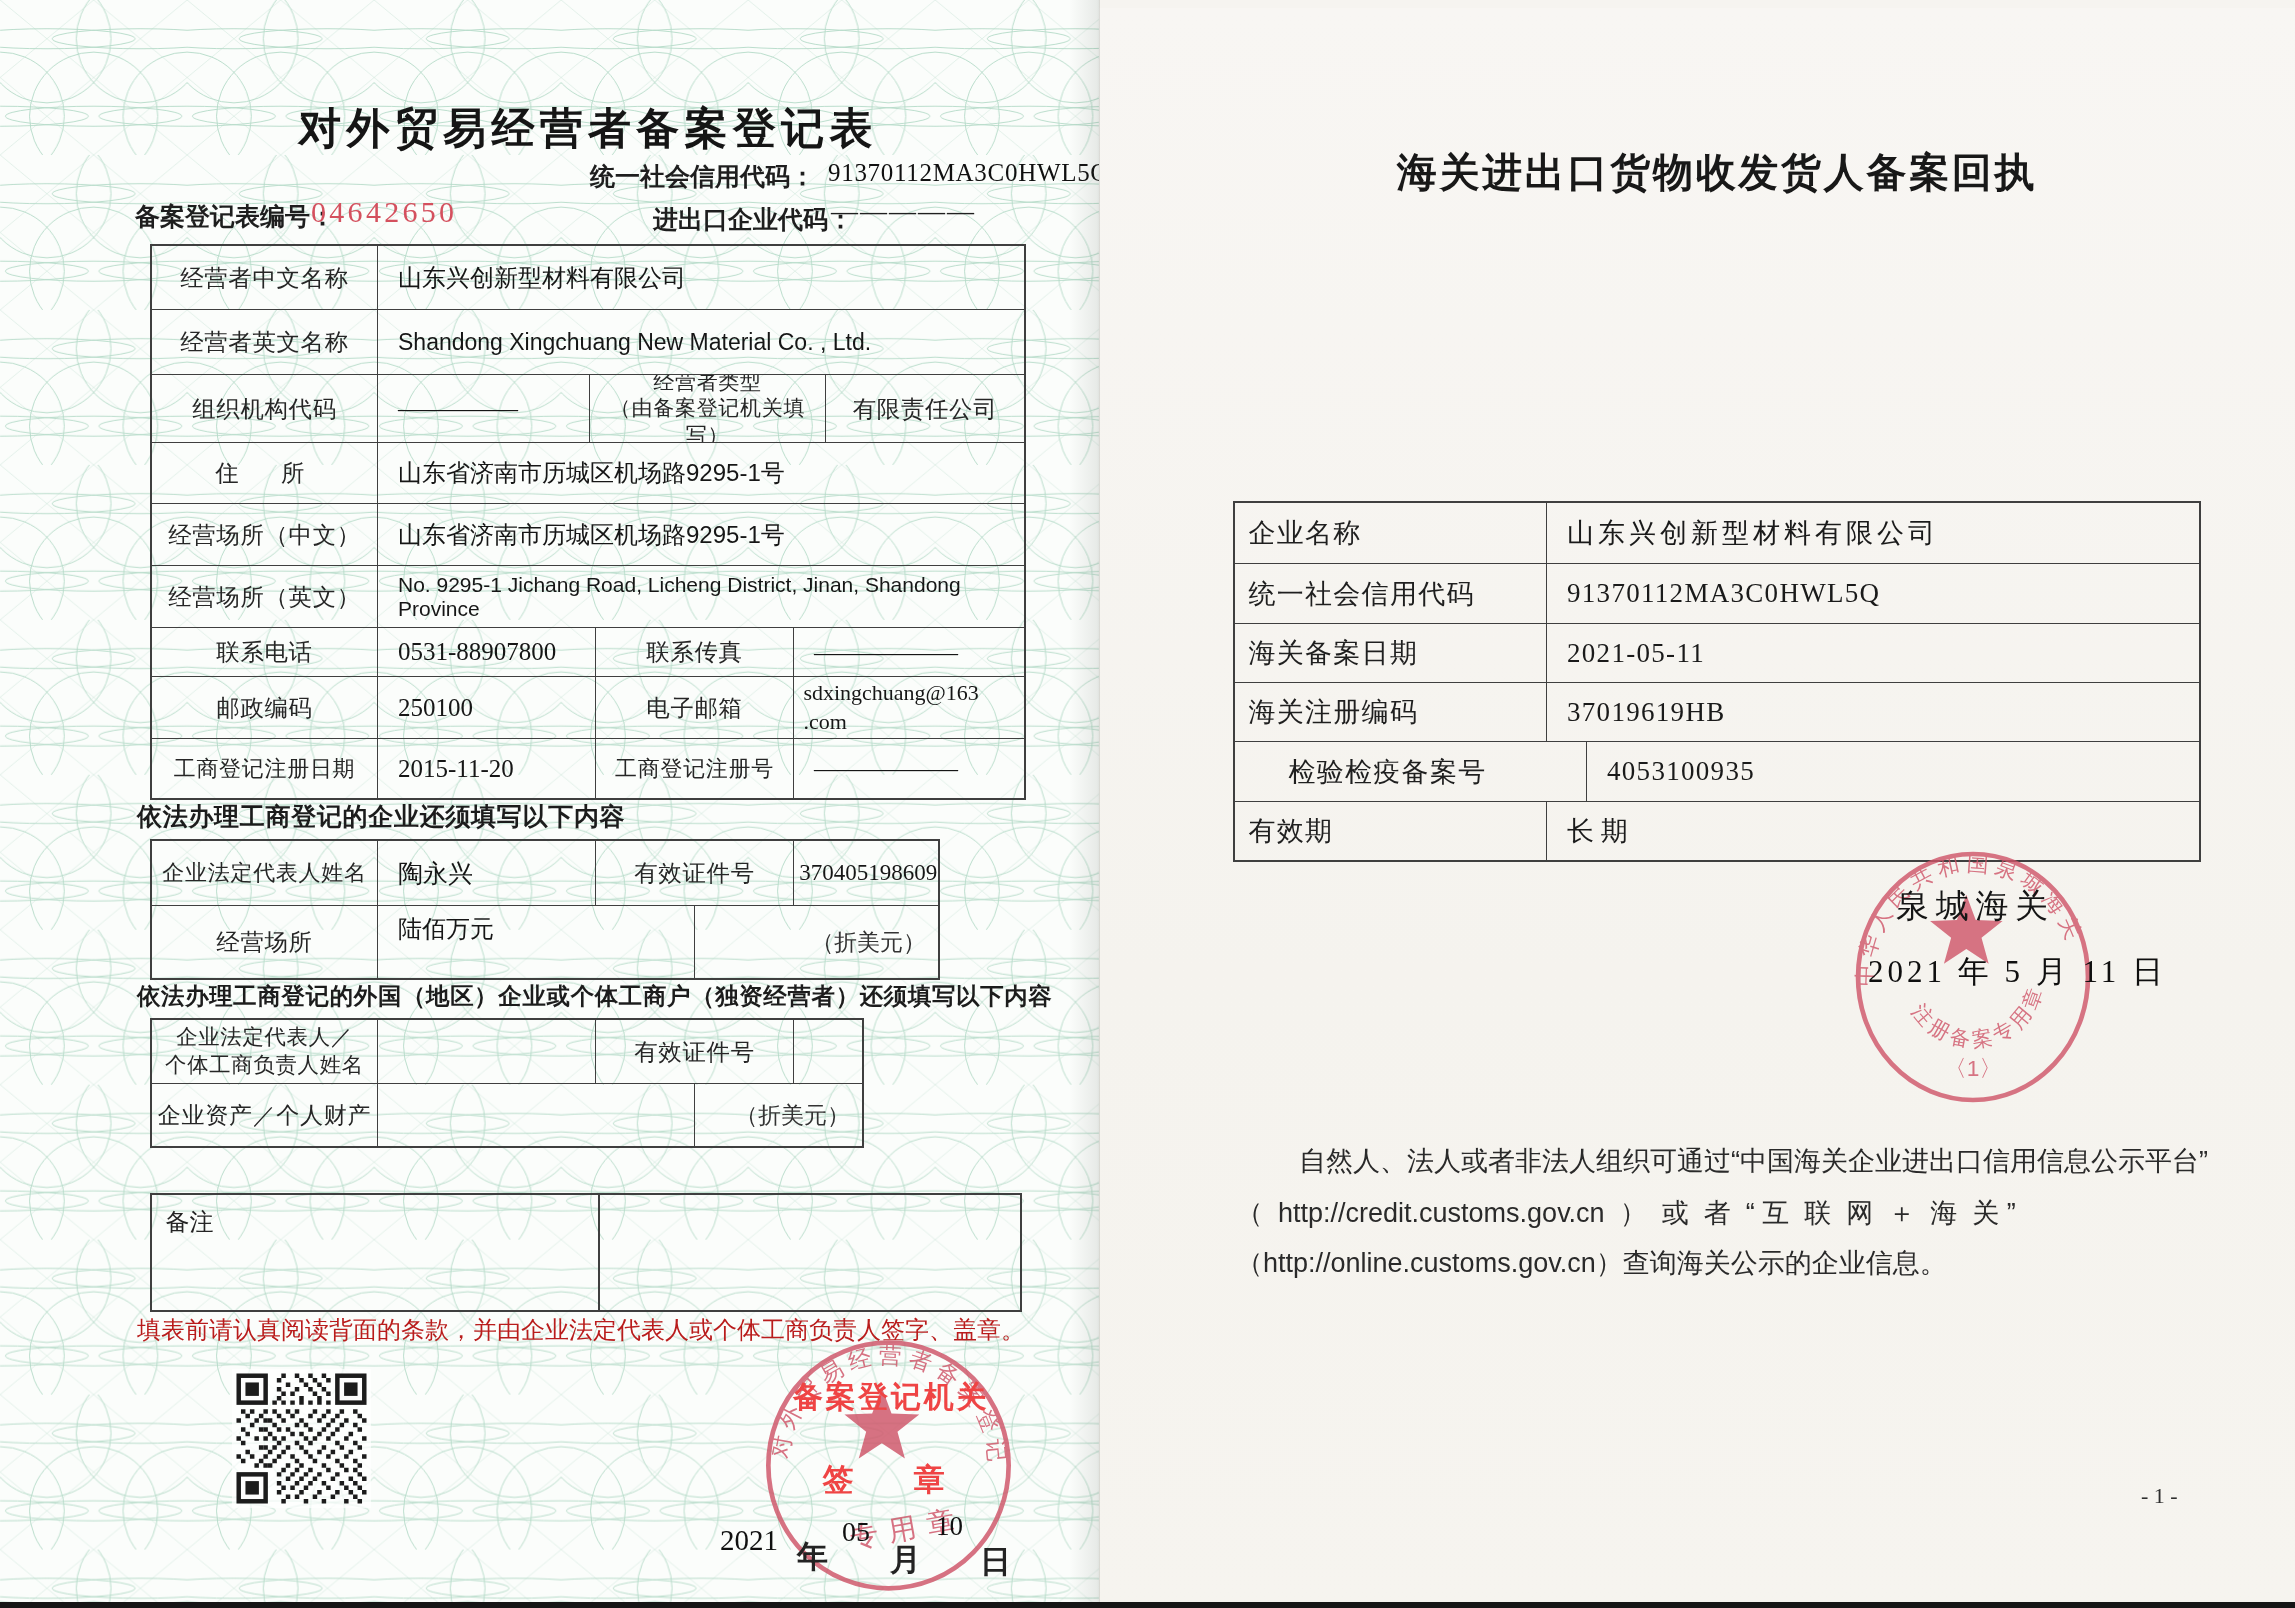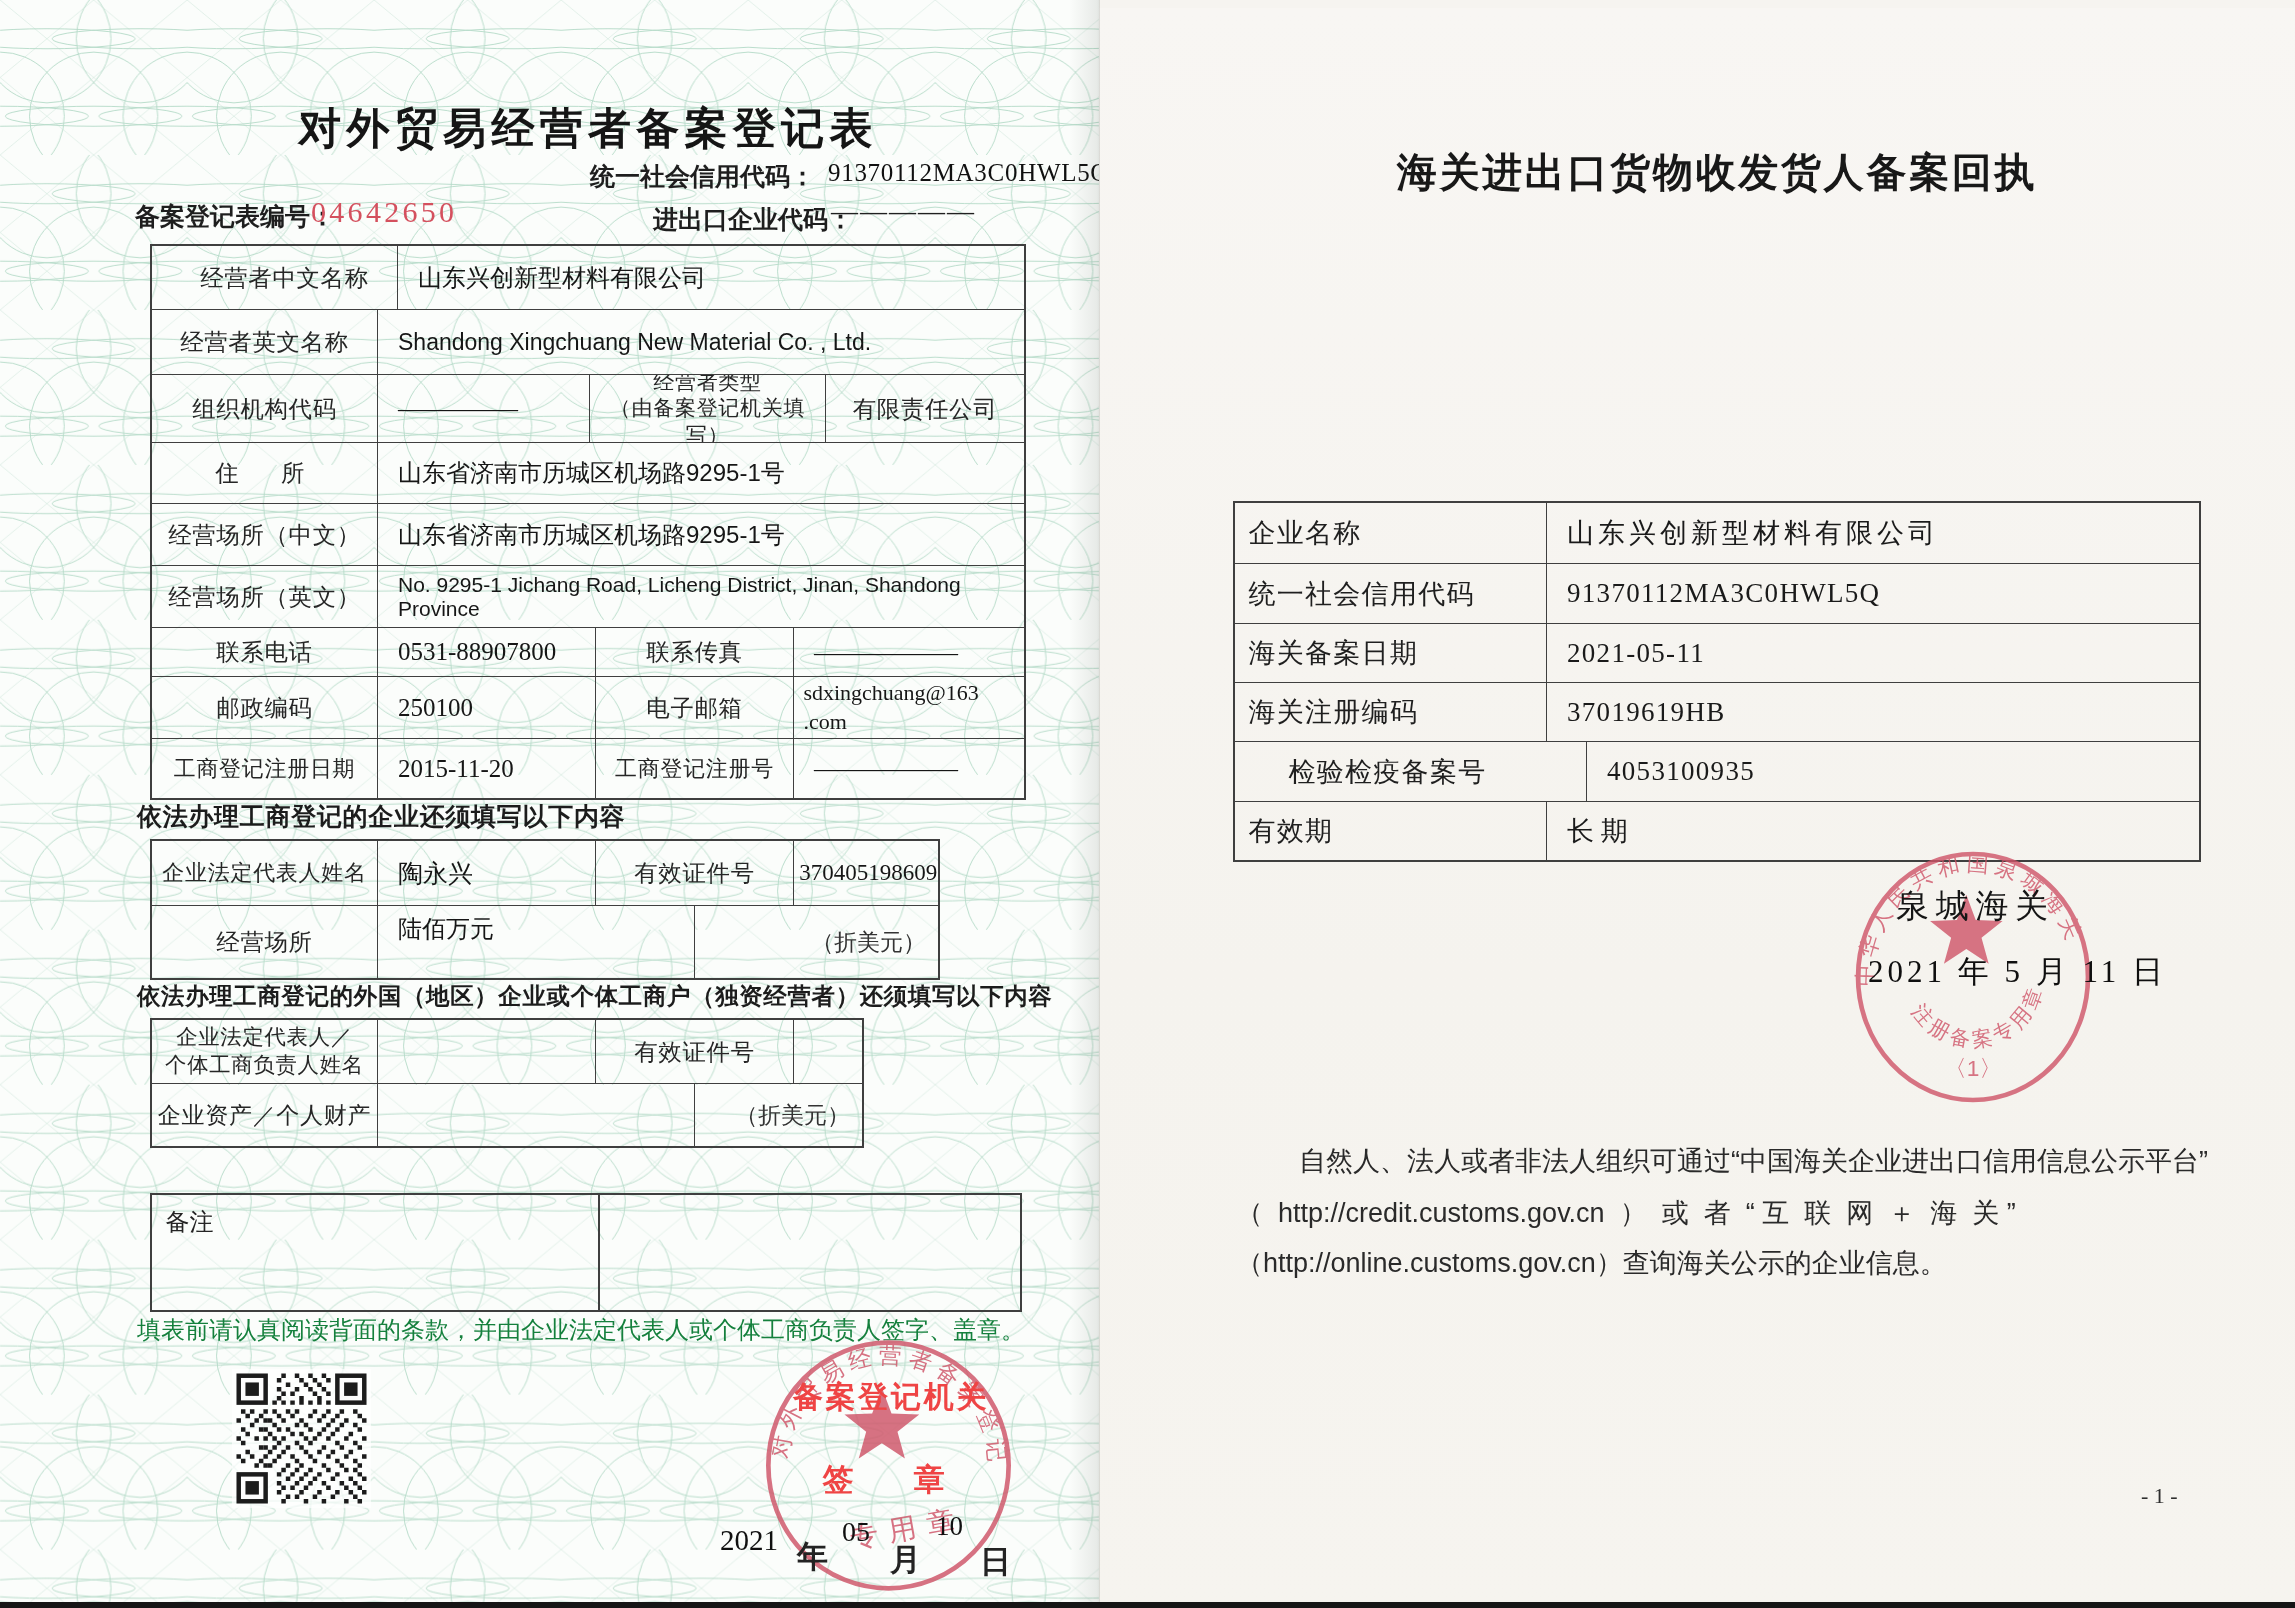--- a/index.html
+++ b/index.html
@@ -63,21 +63,21 @@
     <div class="abs hdr-lab" style="left:590px;top:160px;">统一社会信用代码：</div>
     <div class="abs ser" style="left:828px;top:159px;font-size:25px;letter-spacing:0.7px;color:#101010;">91370112MA3C0HWL5Q</div>
 
     <div class="abs hdr-lab" style="left:135px;top:200px;">备案登记表编号：</div>
     <div class="abs ser" style="left:311px;top:195px;font-size:30px;letter-spacing:3.3px;color:#d4505e;">04642650</div>
 
     <div class="abs hdr-lab" style="left:653px;top:203px;">进出口企业代码：</div>
     <div class="abs ser" style="left:831px;top:196px;font-size:27px;letter-spacing:2px;color:#202020;">—————</div>
 
     <div class="abs tbl" style="left:150px;top:244px;width:876px;">
-      <div class="trow first" style="height:63px;padding-left:20px;">
+      <div class="trow first" style="height:63px;">
         <div class="tc first lab" style="width:225px;">经营者中文名称</div>
         <div class="tc val" style="flex:1;">山东兴创新型材料有限公司</div>
       </div>
       <div class="trow" style="height:65px;">
         <div class="tc first lab" style="width:225px;">经营者英文名称</div>
         <div class="tc val" style="flex:1;font-size:23px;">Shandong Xingchuang New Material Co. , Ltd.</div>
       </div>
       <div class="trow" style="height:68px;">
         <div class="tc first lab" style="width:225px;">组织机构代码</div>
         <div class="tc val ser" style="width:212px;">—————</div>
@@ -149,21 +149,21 @@
         <div class="tc" style="width:317px;"></div>
         <div class="tc" style="flex:1;justify-content:flex-end;padding-right:12px;font-size:23px;color:#333;">（折美元）</div>
       </div>
     </div>
 
     <div class="abs tbl" style="left:150px;top:1193px;width:872px;height:119px;">
       <div class="abs" style="left:13.4px;top:10.7px;font-size:24px;color:#242424;">备注</div>
       <div class="abs" style="left:446px;top:0;width:1.7px;height:115px;background:#3f3f3f;"></div>
     </div>
 
-    <div class="abs" style="left:137px;top:1314px;font-size:24px;font-weight:500;color:#15803d;">填表前请认真阅读背面的条款，并由企业法定代表人或个体工商负责人签字、盖章。</div>
+    <div class="abs" style="left:137px;top:1314px;font-size:24px;font-weight:500;color:#b91c1c;">填表前请认真阅读背面的条款，并由企业法定代表人或个体工商负责人签字、盖章。</div>
 
     <svg class="abs" style="left:232px;top:1369px;" width="139" height="139" viewBox="-1 -1 31 31">
       <rect x="-1" y="-1" width="31" height="31" fill="#ffffff" opacity="0.7"></rect>
       <g fill="#1c1c1c">
         <rect x="0" y="0" width="7" height="7"></rect>
           <rect x="1" y="1" width="5" height="5" fill="#fdfdfd"></rect>
           <rect x="2" y="2" width="3" height="3"></rect>
         <rect x="22" y="0" width="7" height="7"></rect>
           <rect x="23" y="1" width="5" height="5" fill="#fdfdfd"></rect>
           <rect x="24" y="2" width="3" height="3"></rect>

